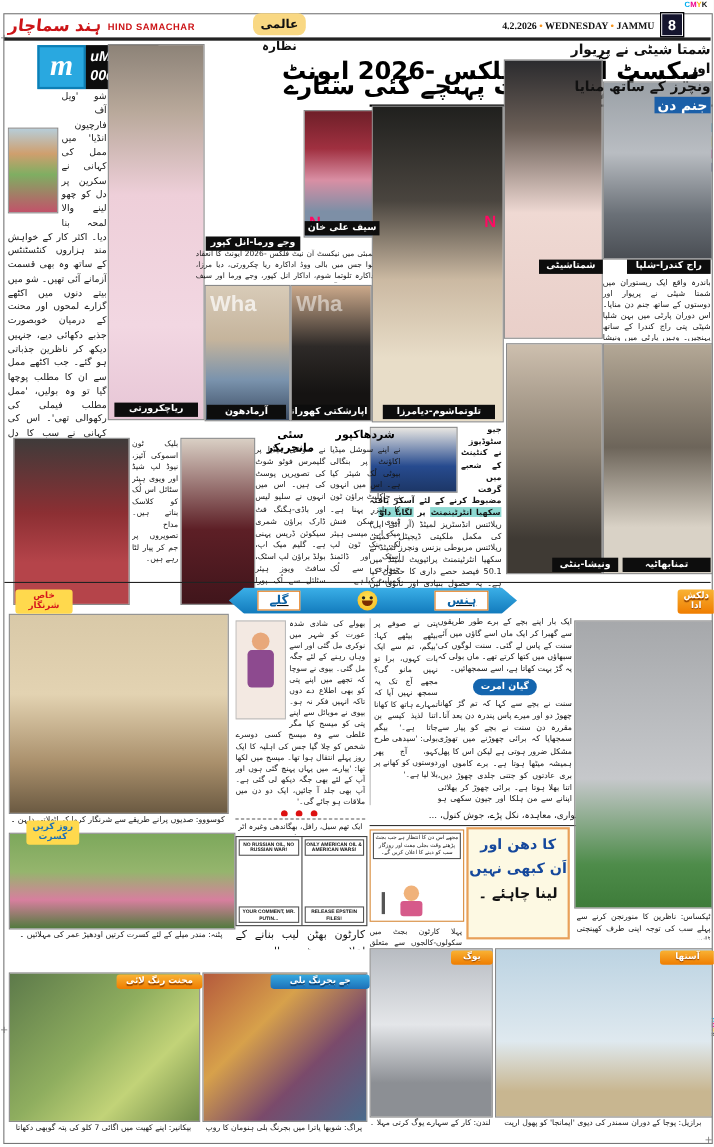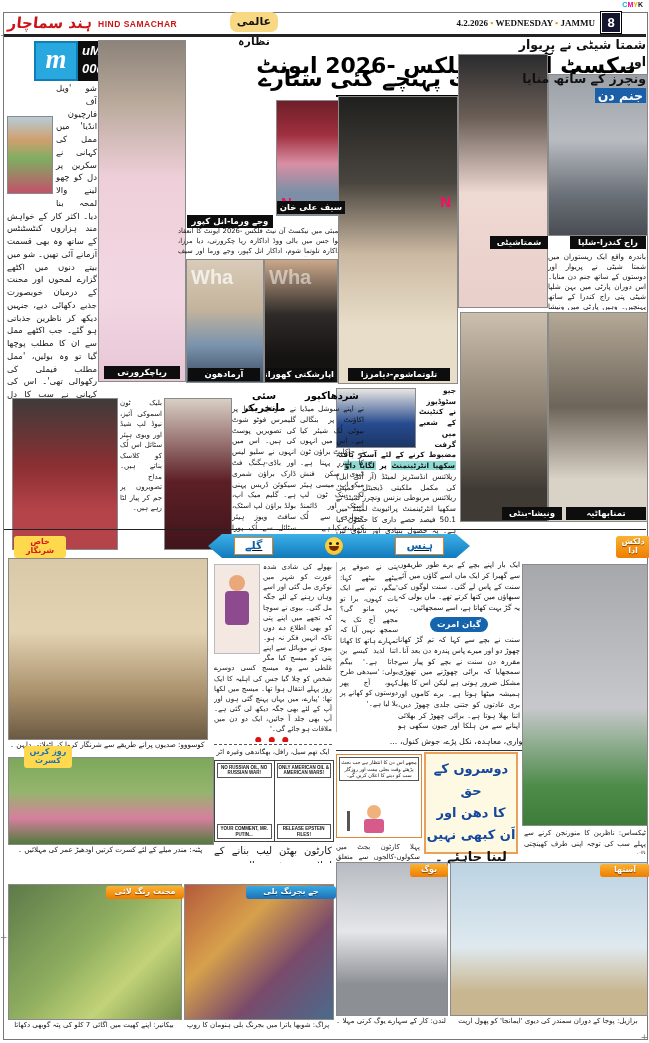--- a/index.html
+++ b/index.html
@@ -210,21 +210,20 @@
 
   <div class="abs" style="left:336px;top:754px;width:86px;height:84px;background:#fff;border:1px solid #d88a3a;padding:2px;box-sizing:border-box;">
     <div class="bubble ur" style="font:5px/1.3 'DejaVu Sans',sans-serif;">مجھے اس دن کا انتظار ہے جب بجٹ پڑھتے وقت بجلی مفت اور روزگار سب کو دینے کا اعلان کریں گے۔</div>
     <span class="cart-fig" style="left:30px;bottom:18px;width:14px;height:14px;background:#f0b27a;"></span>
     <span class="abs" style="left:27px;bottom:4px;width:20px;height:14px;background:#d65a8a;border-radius:3px;"></span>
     <span class="abs" style="left:10px;bottom:6px;width:3px;height:20px;background:#555;"></span>
   </div>
   <div class="txt" style="left:336px;top:842px;width:84px;height:24px;font-size:6.8px;">پہلا کارٹون بجٹ میں سکولوں-کالجوں سے متعلق ہے۔ دوسرا کارٹون امریکی صدر اور ایپسٹین فائلوں پر ہے۔</div>
 
   <div class="abs" style="left:424px;top:752px;width:94px;height:102px;background:#fdf9e3;border:2px solid #e8a05a;box-sizing:border-box;padding-top:4px;">
-    <div class="qline">دوسروں کے حق</div>
     <div class="qline">کا دھن اور</div>
     <div class="qline">اَن کبھی نہیں</div>
     <div class="qline" style="color:#111;">لینا چاہئے ۔</div>
   </div>
 
   <div class="lbl lbl-or" style="left:616px;top:536px;width:28px;">
     <div>دلکش</div>
     <div>ادا</div>
   </div>
   <div class="ph" style="left:522px;top:564px;width:124px;height:260px;background:linear-gradient(180deg,#a6a8ab,#c6c8cb 55%,#4e8c4a 85%,#3e7c3a);"></div>

